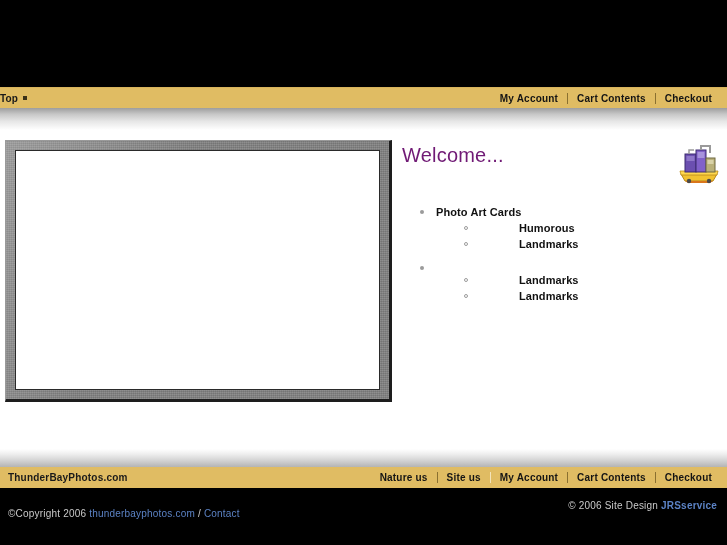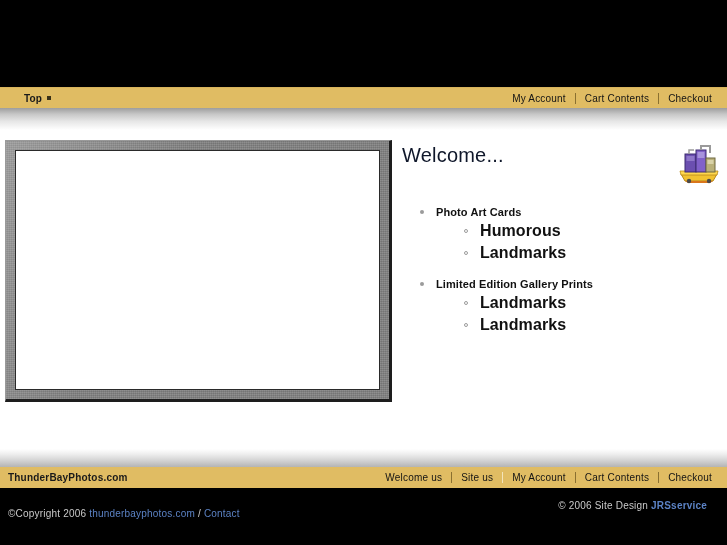--- a/index.html
+++ b/index.html
@@ -28,21 +28,21 @@
     background: #e0bc63;
     display: flex;
     align-items: center;
     position: relative;
   }
   .goldbar.top { border-top: 1px solid #d8b45c; }
 
   .nav-left {
     display: flex;
     align-items: center;
-    padding-left: 24px;
+    padding-left: 0;
     gap: 5px;
   }
   .nav-left .crumb {
     font-size: 10px;
     font-weight: bold;
     color: #1a1a1a;
     letter-spacing: .2px;
     text-decoration: none;
   }
   .crumb-marker {
@@ -52,21 +52,21 @@
   }
 
   .nav-right {
     margin-left: auto;
     display: flex;
     align-items: center;
     padding-right: 6px;
   }
   .nav-right .nav-link {
     font-size: 10px;
-    font-weight: normal;
+    font-weight: bold;
     color: #141414;
     text-decoration: none;
     padding: 0 9px;
     letter-spacing: .2px;
     white-space: nowrap;
   }
   .nav-sep {
     width: 1px;
     height: 11px;
     background: #8a7030;
@@ -121,21 +121,21 @@
     left: 398px; top: 0;
     width: 329px; height: 319px;
   }
   .welcome-row {
     display: flex;
     align-items: flex-start;
     padding-top: 14px;
   }
   .welcome-title {
     font-size: 20px;
-    color: #0f172a;
+    color: #701a75;
     font-weight: normal;
     margin: 0;
     padding-left: 4px;
     letter-spacing: .2px;
   }
 
   
   .cart-icon {
     margin-left: auto;
     margin-right: 6px;
@@ -189,25 +189,26 @@
     align-items: center;
     gap: 12px;
   }
   .bullet-hollow {
     width: 4px; height: 4px;
     border: 1px solid #9b9b9b;
     border-radius: 50%;
     flex: none;
   }
   .sub-link {
-    font-size: 16px;
+    font-size: 11px;
     font-weight: bold;
     color: #111111;
     text-decoration: none;
     letter-spacing: .1px;
+    margin-left: 39px;
   }
 
   
   .footer-brand {
     font-size: 10px;
     font-weight: bold;
     color: #1a1a1a;
     padding-left: 8px;
     letter-spacing: .2px;
     text-decoration: none;
@@ -221,21 +222,21 @@
   }
   .copy-left {
     position: absolute;
     left: 8px; top: 20px;
     font-size: 10px;
     color: #c9c9c9;
     letter-spacing: .2px;
   }
   .copy-right {
     position: absolute;
-    right: 20px; top: 12px;
+    right: 10px; top: 12px;
     font-size: 10px;
     color: #c9c9c9;
     letter-spacing: .2px;
   }
   .copy-link {
     color: #5b82c4;
     text-decoration: none;
   }
   .copy-link.bold { font-weight: bold; }
   .slash { color: #c9c9c9; }
@@ -317,21 +318,20 @@
               <a class="sub-link" href="#">Landmarks</a>
             </div>
           </li>
         </ul>
       </li>
 
 
       <li>
         <div class="cat-row">
           <span class="bullet-solid"></span>
-          <a class="cat-link" href="#">Limited Edition Gallery Prints</a>
         </div>
         <ul class="sub-list">
           <li>
             <div class="sub-row">
               <span class="bullet-hollow"></span>
               <a class="sub-link" href="#">Landmarks</a>
             </div>
           </li>
           <li>
             <div class="sub-row">
@@ -344,21 +344,21 @@
 
     </ul>
   </div>
 </div>
 
 <div class="shadow-up"></div>
 
 <div class="goldbar">
   <a class="footer-brand" href="#">ThunderBayPhotos.com</a>
   <div class="nav-right">
-    <a class="nav-link" href="#">Welcome us</a>
+    <a class="nav-link" href="#">Nature us</a>
     <span class="nav-sep"></span>
     <a class="nav-link" href="#">Site us</a>
     <span class="nav-sep light"></span>
     <a class="nav-link" href="#">My Account</a>
     <span class="nav-sep"></span>
     <a class="nav-link" href="#">Cart Contents</a>
     <span class="nav-sep"></span>
     <a class="nav-link" href="#">Checkout</a>
   </div>
 </div>

